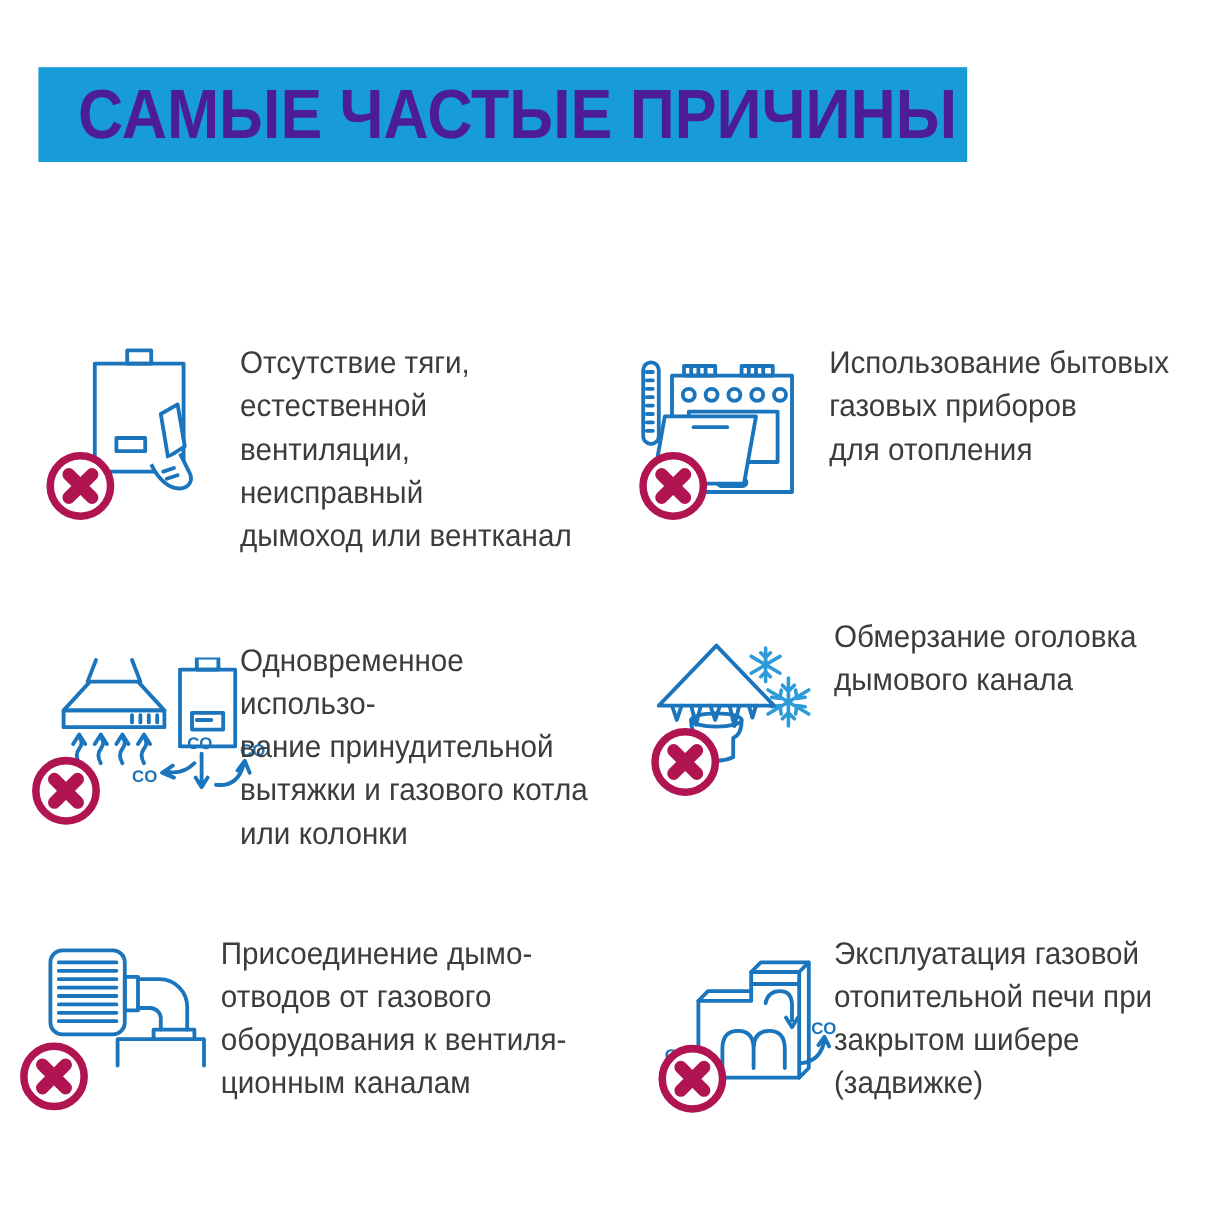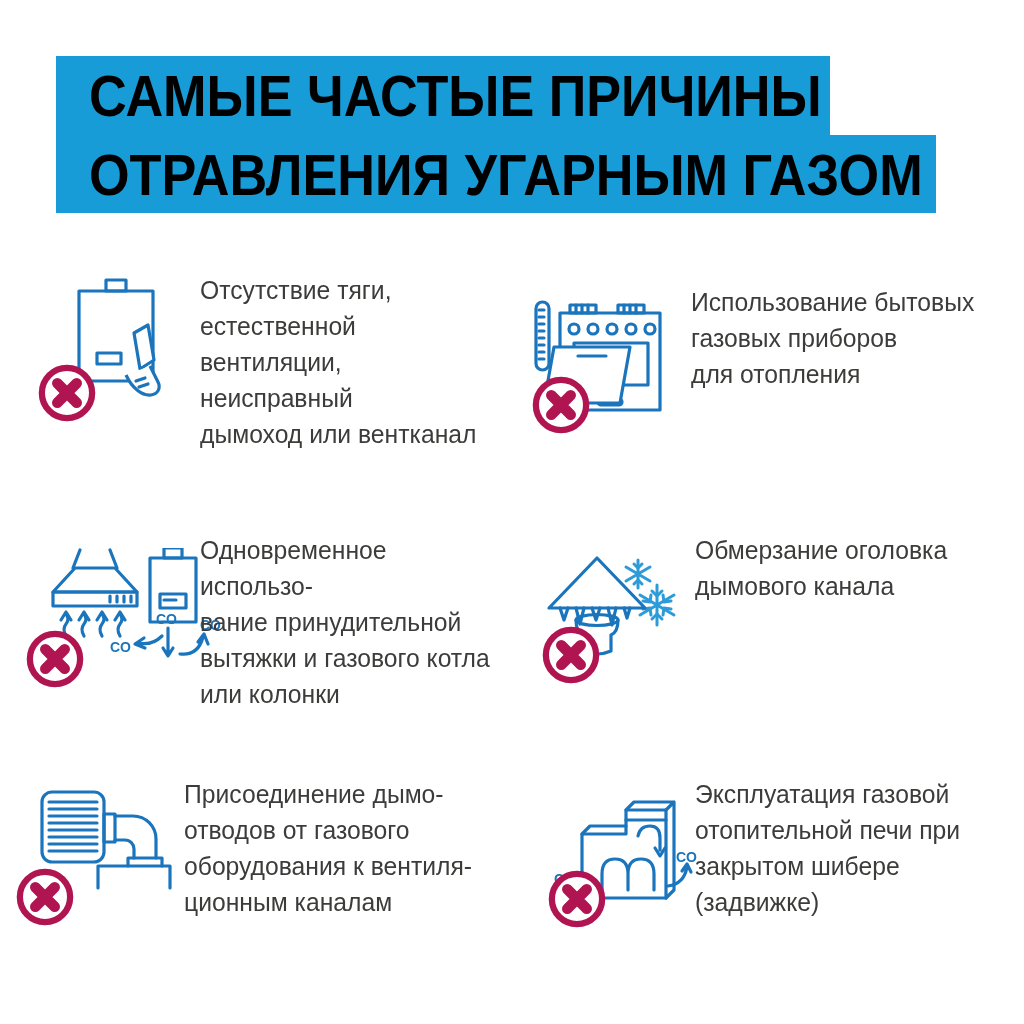--- a/index.html
+++ b/index.html
@@ -3,35 +3,35 @@
 <meta charset="utf-8">
 <style>
   html,body{margin:0;padding:0}
   body{
     width:1024px;height:1024px;position:relative;background:#fff;
     font-family:"Liberation Sans",sans-serif;overflow:hidden;
   }
   
   .banner{position:absolute;left:32px;top:56px}
   .hline{
-    background:#189cd8;color:#000000;display:flex;align-items:center;
-    box-sizing:border-box;padding-left:33px;margin-left:24px;
+    background:#189cd8;color:#4c1d95;display:flex;align-items:center;
+    box-sizing:border-box;padding-left:33px;
   }
   .hline-1{width:774px;height:79px}
   .hline-2{width:880px;height:78px}
   .hline span{
     font-size:58px;font-weight:bold;letter-spacing:0;
     transform:scaleX(.9);transform-origin:0 50%;white-space:nowrap;
   }
   
   .item{position:absolute}
-  #i1{left:48px;top:272px;width:470px}
+  #i1{left:48px;top:284px;width:470px}
   #i2{left:526px;top:284px;width:488px}
   #i3{left:48px;top:532px;width:470px}
-  #i4{left:530px;top:532px;width:488px}
+  #i4{left:530px;top:512px;width:488px}
   #i5{left:32px;top:776px;width:470px}
   #i6{left:530px;top:776px;width:488px}
   .icon-box{position:absolute;left:0;top:4px;width:160px;height:140px}
   #i1 .icon-box{top:6px;left:18px}
   #i2 .icon-box{top:12px;left:8px}
   #i3 .icon-box{top:16px;left:2px}
   #i4 .icon-box{top:14px;left:14px}
   #i5 .icon-box{top:10px;left:8px}
   #i6 .icon-box{top:8px;left:24px}
   .txt{
@@ -53,23 +53,20 @@
   .ring{stroke:#b01551;fill:#fff;stroke-width:6.5px}
   .cross{stroke:#b01551;fill:none;stroke-width:11px;stroke-linecap:round}
 </style>
 </head>
 <body>
 
 <div class="banner">
   <div class="hline hline-1">
     <span>САМЫЕ ЧАСТЫЕ ПРИЧИНЫ</span>
   </div>
-  <div class="hline hline-2">
-    <span>ОТРАВЛЕНИЯ УГАРНЫМ ГАЗОМ</span>
-  </div>
 </div>
 
 <div class="item col-left" id="i1">
   <div class="icon-box">
     <svg width="110" height="134" viewBox="0 0 110 134">
       <g class="ic">
         <rect x="40" y="2" width="20" height="11"></rect>
         <rect x="13" y="13" width="74" height="90"></rect>
         <rect x="31" y="75" width="24" height="11"></rect>
       </g>

